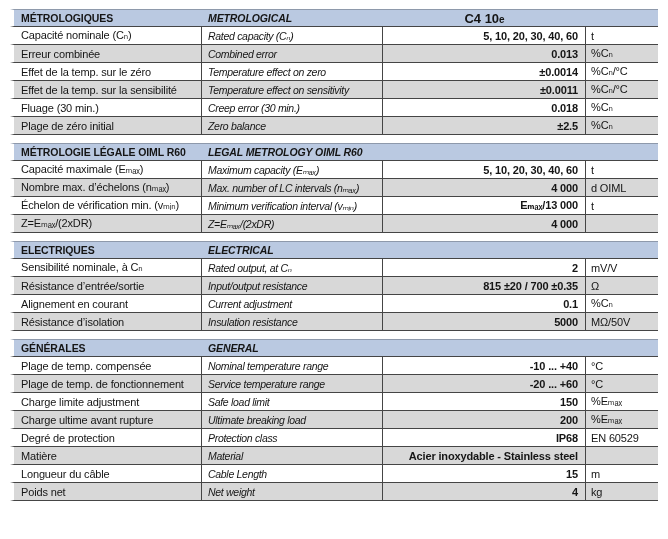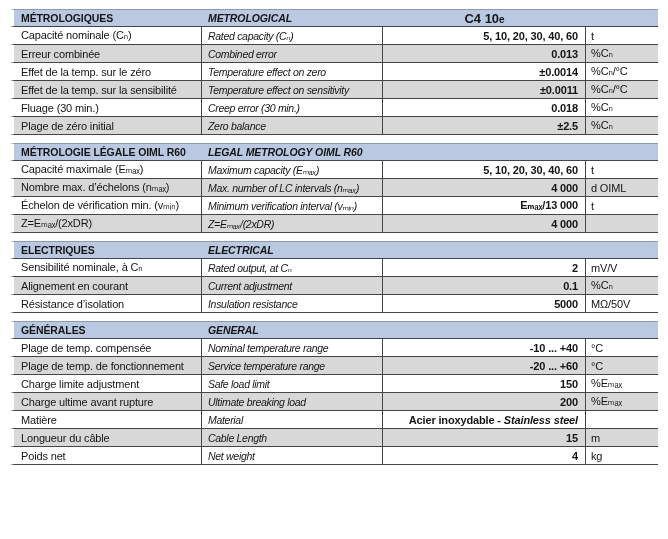--- a/index.html
+++ b/index.html
@@ -73,21 +73,21 @@
     letter-spacing: -0.3px;
     border-right: 1px solid #454545;
   }
   tbody td.c3 {
     text-align: right;
     padding-right: 7px;
     font-weight: bold;
     border-right: 1px solid #454545;
   }
   tbody td.c4 { padding-left: 5px; }
-  .val2 { font-style: italic; }
+  .val2 { }
   .val2:not(:empty) { margin-left: 3px; }
 </style>
 </head>
 <body>
 
 <div class="sheet">
   <div id="tables-container">
   <table class="spec">
     <thead>
       <tr class="section-header">
@@ -194,20 +194,26 @@
     </thead>
     <tbody>
 
   <tr class="spec-row">
     <td class="c1">Sensibilité nominale, à Cₙ</td>
     <td class="c2">Rated output, at Cₙ</td>
     <td class="c3"><span class="val-main">2</span><span class="val2"></span></td>
     <td class="c4">mV/V</td>
   </tr>
 
+  <tr class="spec-row">
+    <td class="c1">Résistance d’entrée/sortie</td>
+    <td class="c2">Input/output resistance</td>
+    <td class="c3"><span class="val-main">815 ±20 / 700 ±0.35</span><span class="val2"></span></td>
+    <td class="c4">Ω</td>
+  </tr>
 
   <tr class="spec-row">
     <td class="c1">Alignement en courant</td>
     <td class="c2">Current adjustment</td>
     <td class="c3"><span class="val-main">0.1</span><span class="val2"></span></td>
     <td class="c4">%Cₙ</td>
   </tr>
 
   <tr class="spec-row">
     <td class="c1">Résistance d’isolation</td>
@@ -249,20 +255,26 @@
     <td class="c4">%Eₘₐₓ</td>
   </tr>
 
   <tr class="spec-row">
     <td class="c1">Charge ultime avant rupture</td>
     <td class="c2">Ultimate breaking load</td>
     <td class="c3"><span class="val-main">200</span><span class="val2"></span></td>
     <td class="c4">%Eₘₐₓ</td>
   </tr>
 
+  <tr class="spec-row">
+    <td class="c1">Degré de protection</td>
+    <td class="c2">Protection class</td>
+    <td class="c3"><span class="val-main">IP68</span><span class="val2"></span></td>
+    <td class="c4">EN 60529</td>
+  </tr>
 
   <tr class="spec-row">
     <td class="c1">Matière</td>
     <td class="c2">Material</td>
     <td class="c3"><span class="val-main">Acier inoxydable -</span><span class="val2">Stainless steel</span></td>
     <td class="c4"></td>
   </tr>
 
   <tr class="spec-row">
     <td class="c1">Longueur du câble</td>

